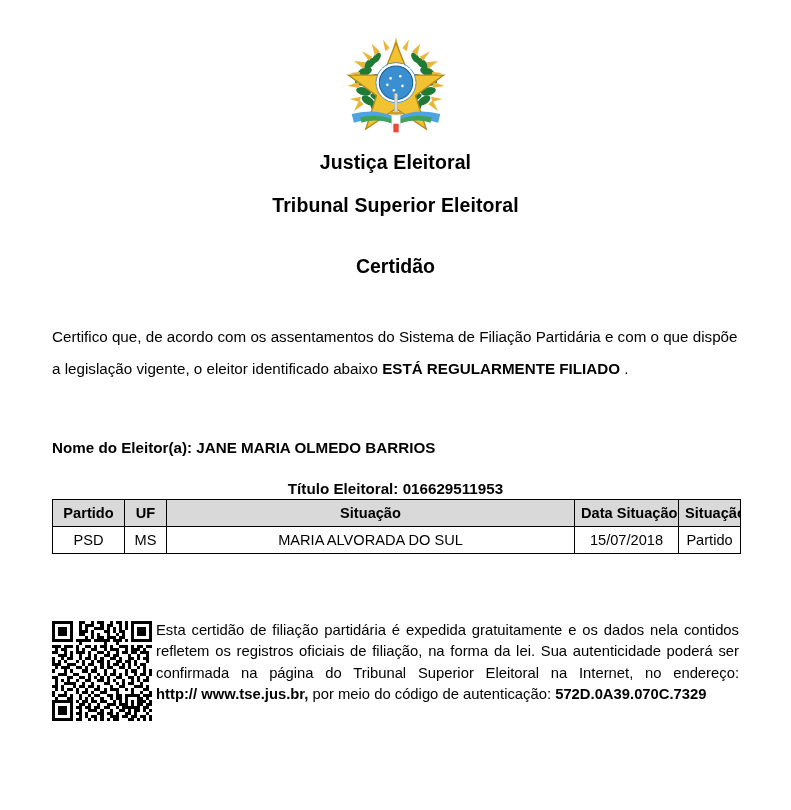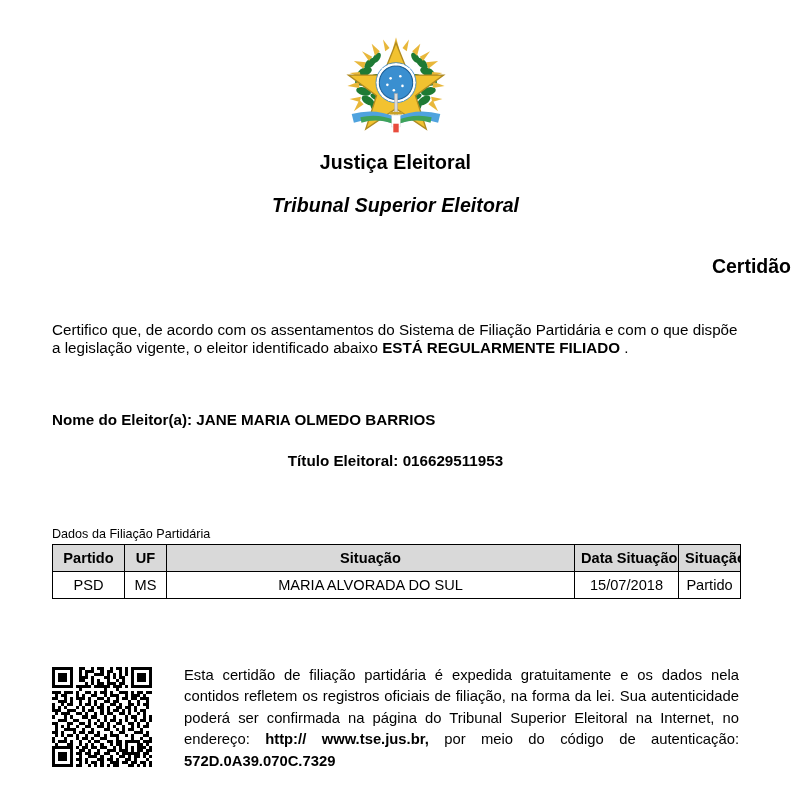--- a/index.html
+++ b/index.html
@@ -32,36 +32,36 @@
   }
 
   
   .head-line {
     text-align: center;
     font-weight: bold;
     font-size: 19.5px;
     letter-spacing: 0.1px;
   }
   #court-line-1 { margin-top: 8px; }
-  #court-line-2 { margin-top: 20px; font-style: italic; }
+  #court-line-2 { margin-top: 20px; }
   #doc-title {
-    text-align: right;
+    text-align: center;
     font-weight: bold;
     font-size: 19.5px;
     margin-top: 38px;
   }
 
   
   .content {
     padding: 0 52px 0 52px;
   }
   #certify-paragraph {
     margin-top: 43px;
     font-size: 15.2px;
-    line-height: 18px;
+    line-height: 32px;
     text-align: left;
   }
   .bold { font-weight: bold; }
 
   
   .field {
     font-size: 15.2px;
     line-height: 20px;
   }
   #field-name  { margin-top: 53px; }
@@ -100,22 +100,22 @@
   .col-partido   { width: 72px; }
   .col-uf        { width: 42px; }
   .col-municipio { width: 408px; }
   .col-data      { width: 104px; }
   .col-situacao  { width: 62px; }
 
   
   .footer {
     margin-top: 48px;
     display: flex;
-    align-items: center;
-    gap: 32px;
+    align-items: flex-end;
+    gap: 4px;
   }
   #qr-code {
     width: 100px;
     height: 100px;
     flex: 0 0 100px;
     display: block;
     image-rendering: pixelated;
   }
   #footer-note {
     font-size: 14.8px;
@@ -234,21 +234,20 @@
   <div class="field" id="field-name">
     <span class="field-label">Nome do Eleitor(a):</span>
     <span class="field-value">JANE MARIA OLMEDO BARRIOS</span>
   </div>
 
   <div class="field" id="field-title">
     <span class="field-label">Título Eleitoral:</span>
     <span class="field-value">016629511953</span>
   </div>
 
-  <div id="table-caption">Dados da Filiação Partidária</div>
 
   <table class="filiacao">
     <colgroup>
       <col class="col-partido">
         <col class="col-uf">
         <col class="col-municipio">
       <col class="col-data">
         <col class="col-situacao">
     </colgroup>
     <thead>

